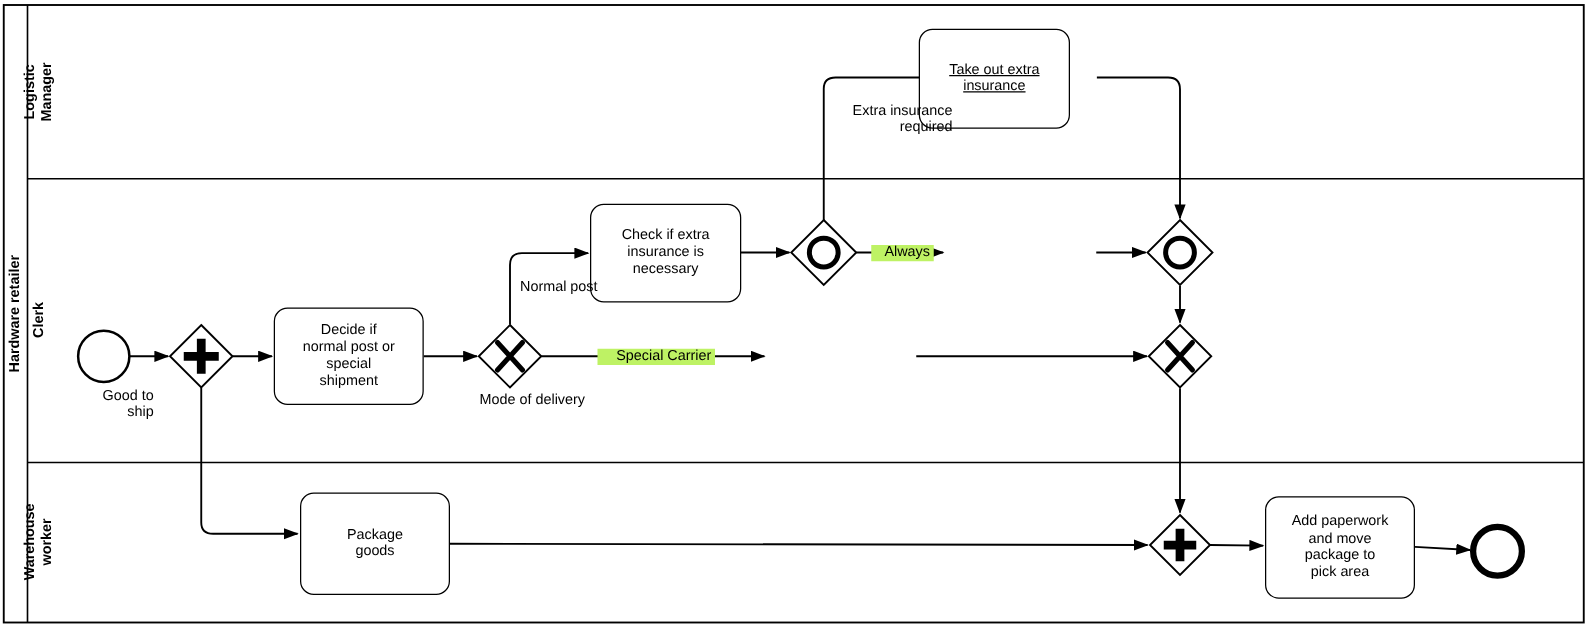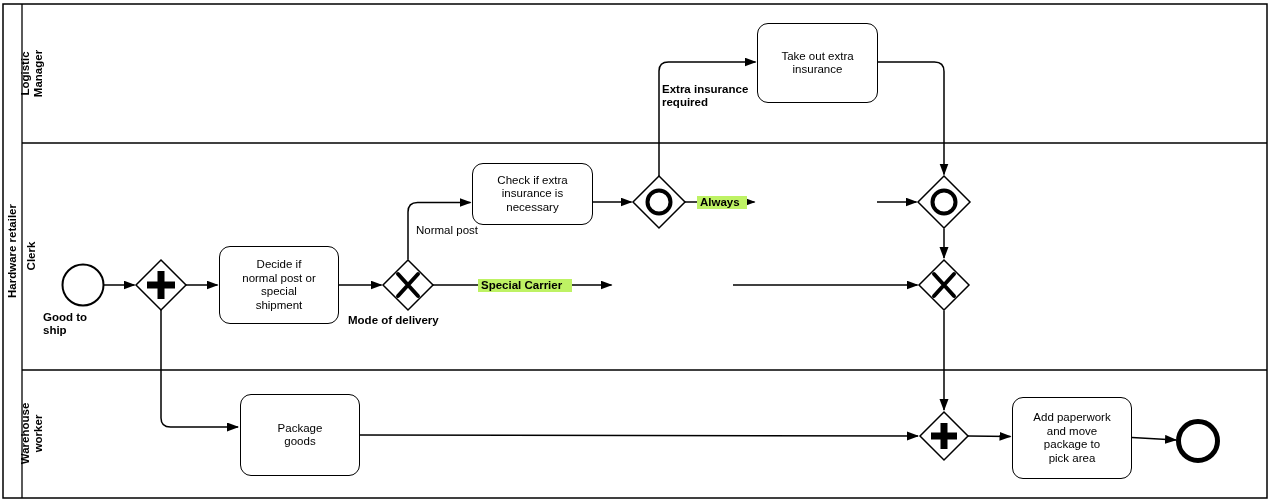--- a/index.html
+++ b/index.html
@@ -36,21 +36,21 @@
     white-space: pre-line;
     color: #000000;
   }
   .lbl {
     position: absolute;
     font-size: 11.5px;
     line-height: 13px;
     white-space: pre-line;
     color: #000000;
   }
-  .lbl.center { text-align: left; font-weight: bold; }
+  .lbl.center { text-align: right; }
   .lbl.online { background: #bef264; padding: 0 3px; }
   .rot {
     position: absolute;
     display: flex;
     align-items: center;
     justify-content: center;
     text-align: center;
     font-weight: bold;
     font-size: 11.5px;
     line-height: 13px;
@@ -130,25 +130,25 @@
       <path d="M944,412 L968,436 L944,460 L920,436 Z" fill="#ffffff" stroke="#000000" stroke-width="1.5"></path>
       <path d="M931,436 L957,436 M944,423 L944,449" stroke="#000000" stroke-width="7" fill="none"></path>
     </g>
   </svg>
 
   <div class="task" style="left:219px; top:246px; width:120px; height:78px;">Decide if
 normal post or
 special
 shipment</div>
 
-  <div class="task" style="left:472px; top:163px; width:121px; height:62px;text-align:center;">Check if extra
+  <div class="task" style="left:472px; top:163px; width:121px; height:79px;text-align:center;">Check if extra
 insurance is
 necessary</div>
 
-  <div class="task" style="left:757px; top:23px; width:121px; height:80px;">Take out extra
+  <div class="task" style="left:735px; top:23px; width:121px; height:80px;text-decoration:underline;">Take out extra
 insurance</div>
 
 
 
   <div class="task" style="left:240px; top:394px; width:120px; height:82px;">Package
 goods</div>
 
   <div class="task" style="left:1012px; top:397px; width:120px; height:82px;">Add paperwork
 and move
 package to

